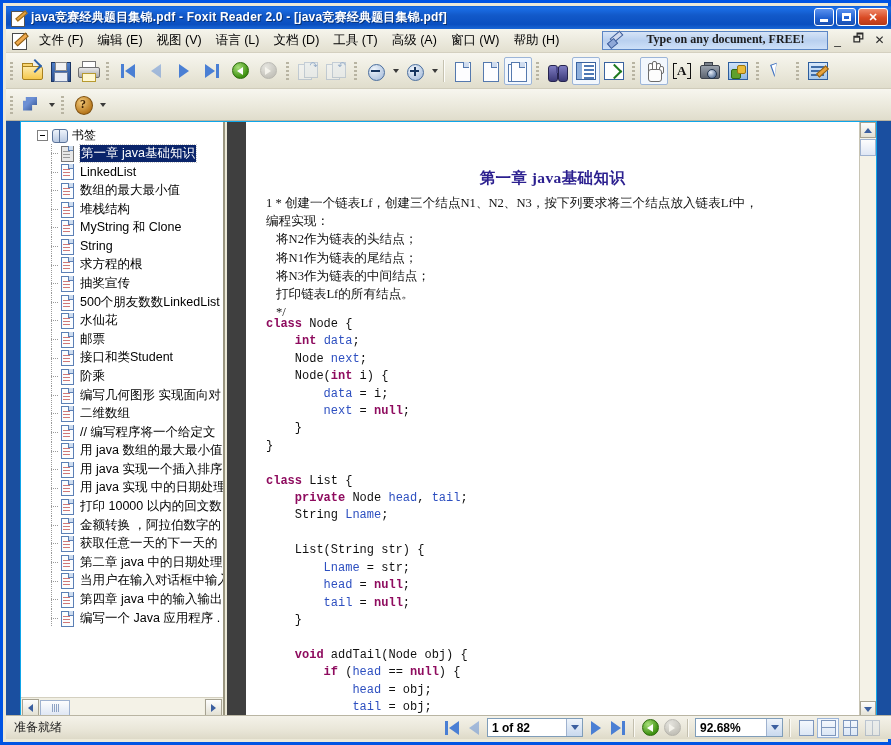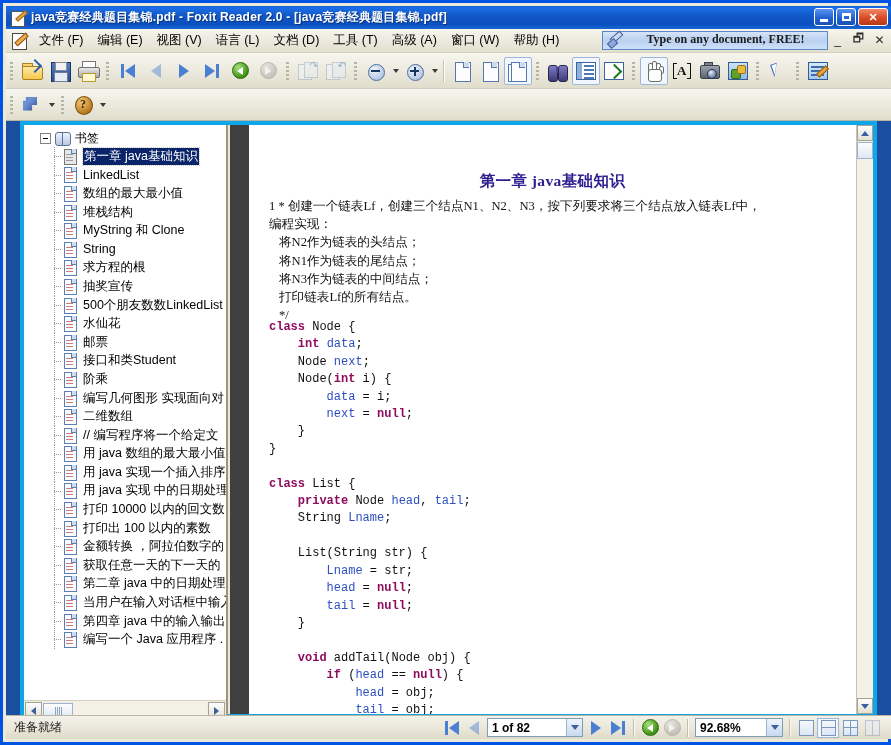--- a/index.html
+++ b/index.html
@@ -333,21 +333,21 @@
     position: absolute; left: 3px; top: 118px;
     width: 885px; height: 602px;
     background: #1a4fa0;
     box-sizing: border-box;
   }
   
   .mdi {
     position: absolute; left: 14px; top: 0px;
     width: 857px; height: 597px;
     background: #ece9d8;
-    border: 4px solid #0ea5e9;
+    border: 1px solid #0ea5e9;
     box-sizing: border-box;
   }
 
   
   .bm-panel {
     position: absolute; left: 0; top: 0;
     width: 204px; height: 595px;
     background: #ffffff;
     border-right: 2px solid #9a9680;
     box-sizing: border-box;
@@ -1075,32 +1075,20 @@
                 <div class="vline"></div>
                 <div class="dots"></div>
                 <div class="pg-icon">
                   <div class="sh"></div>
                   <div class="fold"></div>
                   <div class="ln" style="top:5px"></div>
                   <div class="ln" style="top:8px"></div>
                   <div class="ln" style="top:11px"></div>
                 </div>
                 <span class="bm-label">打印 10000 以内的回文数</span>
-              </div>
-              <div class="bm-item">
-                <div class="vline"></div>
-                <div class="dots"></div>
-                <div class="pg-icon">
-                  <div class="sh"></div>
-                  <div class="fold"></div>
-                  <div class="ln" style="top:5px"></div>
-                  <div class="ln" style="top:8px"></div>
-                  <div class="ln" style="top:11px"></div>
-                </div>
-                <span class="bm-label">打印出 100 以内的素数</span>
               </div>
               <div class="bm-item">
                 <div class="vline"></div>
                 <div class="dots"></div>
                 <div class="pg-icon">
                   <div class="sh"></div>
                   <div class="fold"></div>
                   <div class="ln" style="top:5px"></div>
                   <div class="ln" style="top:8px"></div>
                   <div class="ln" style="top:11px"></div>

